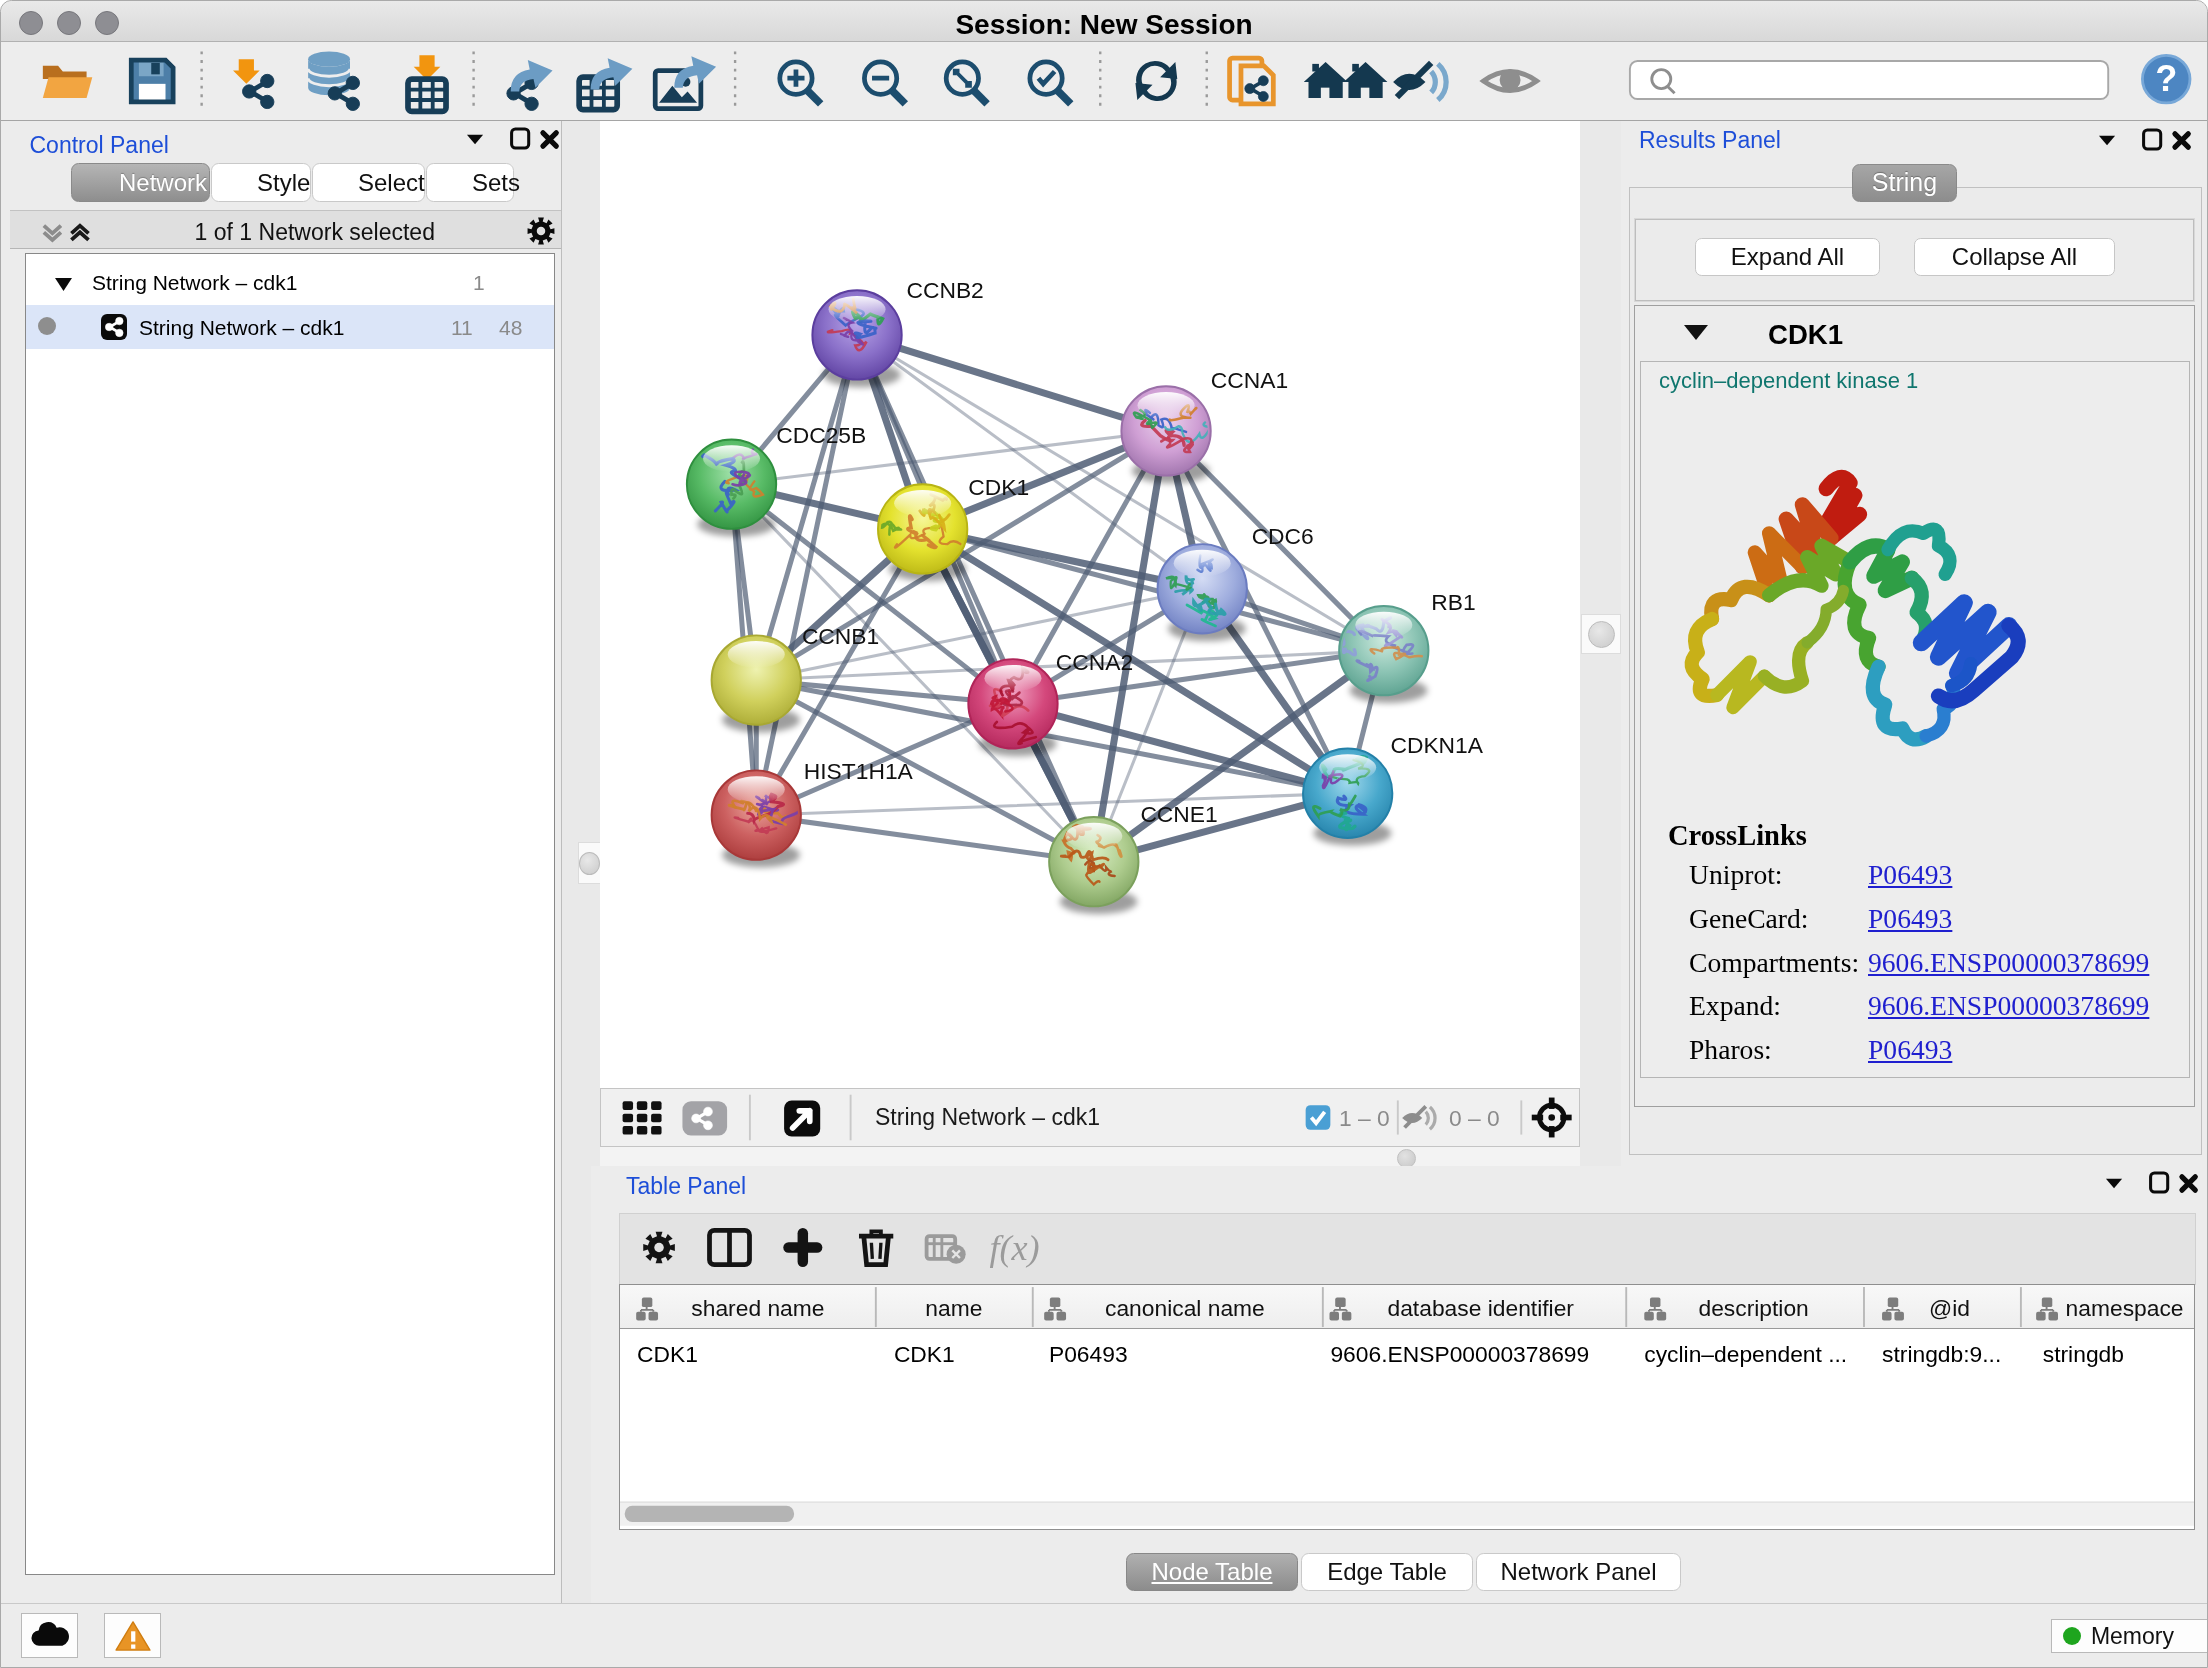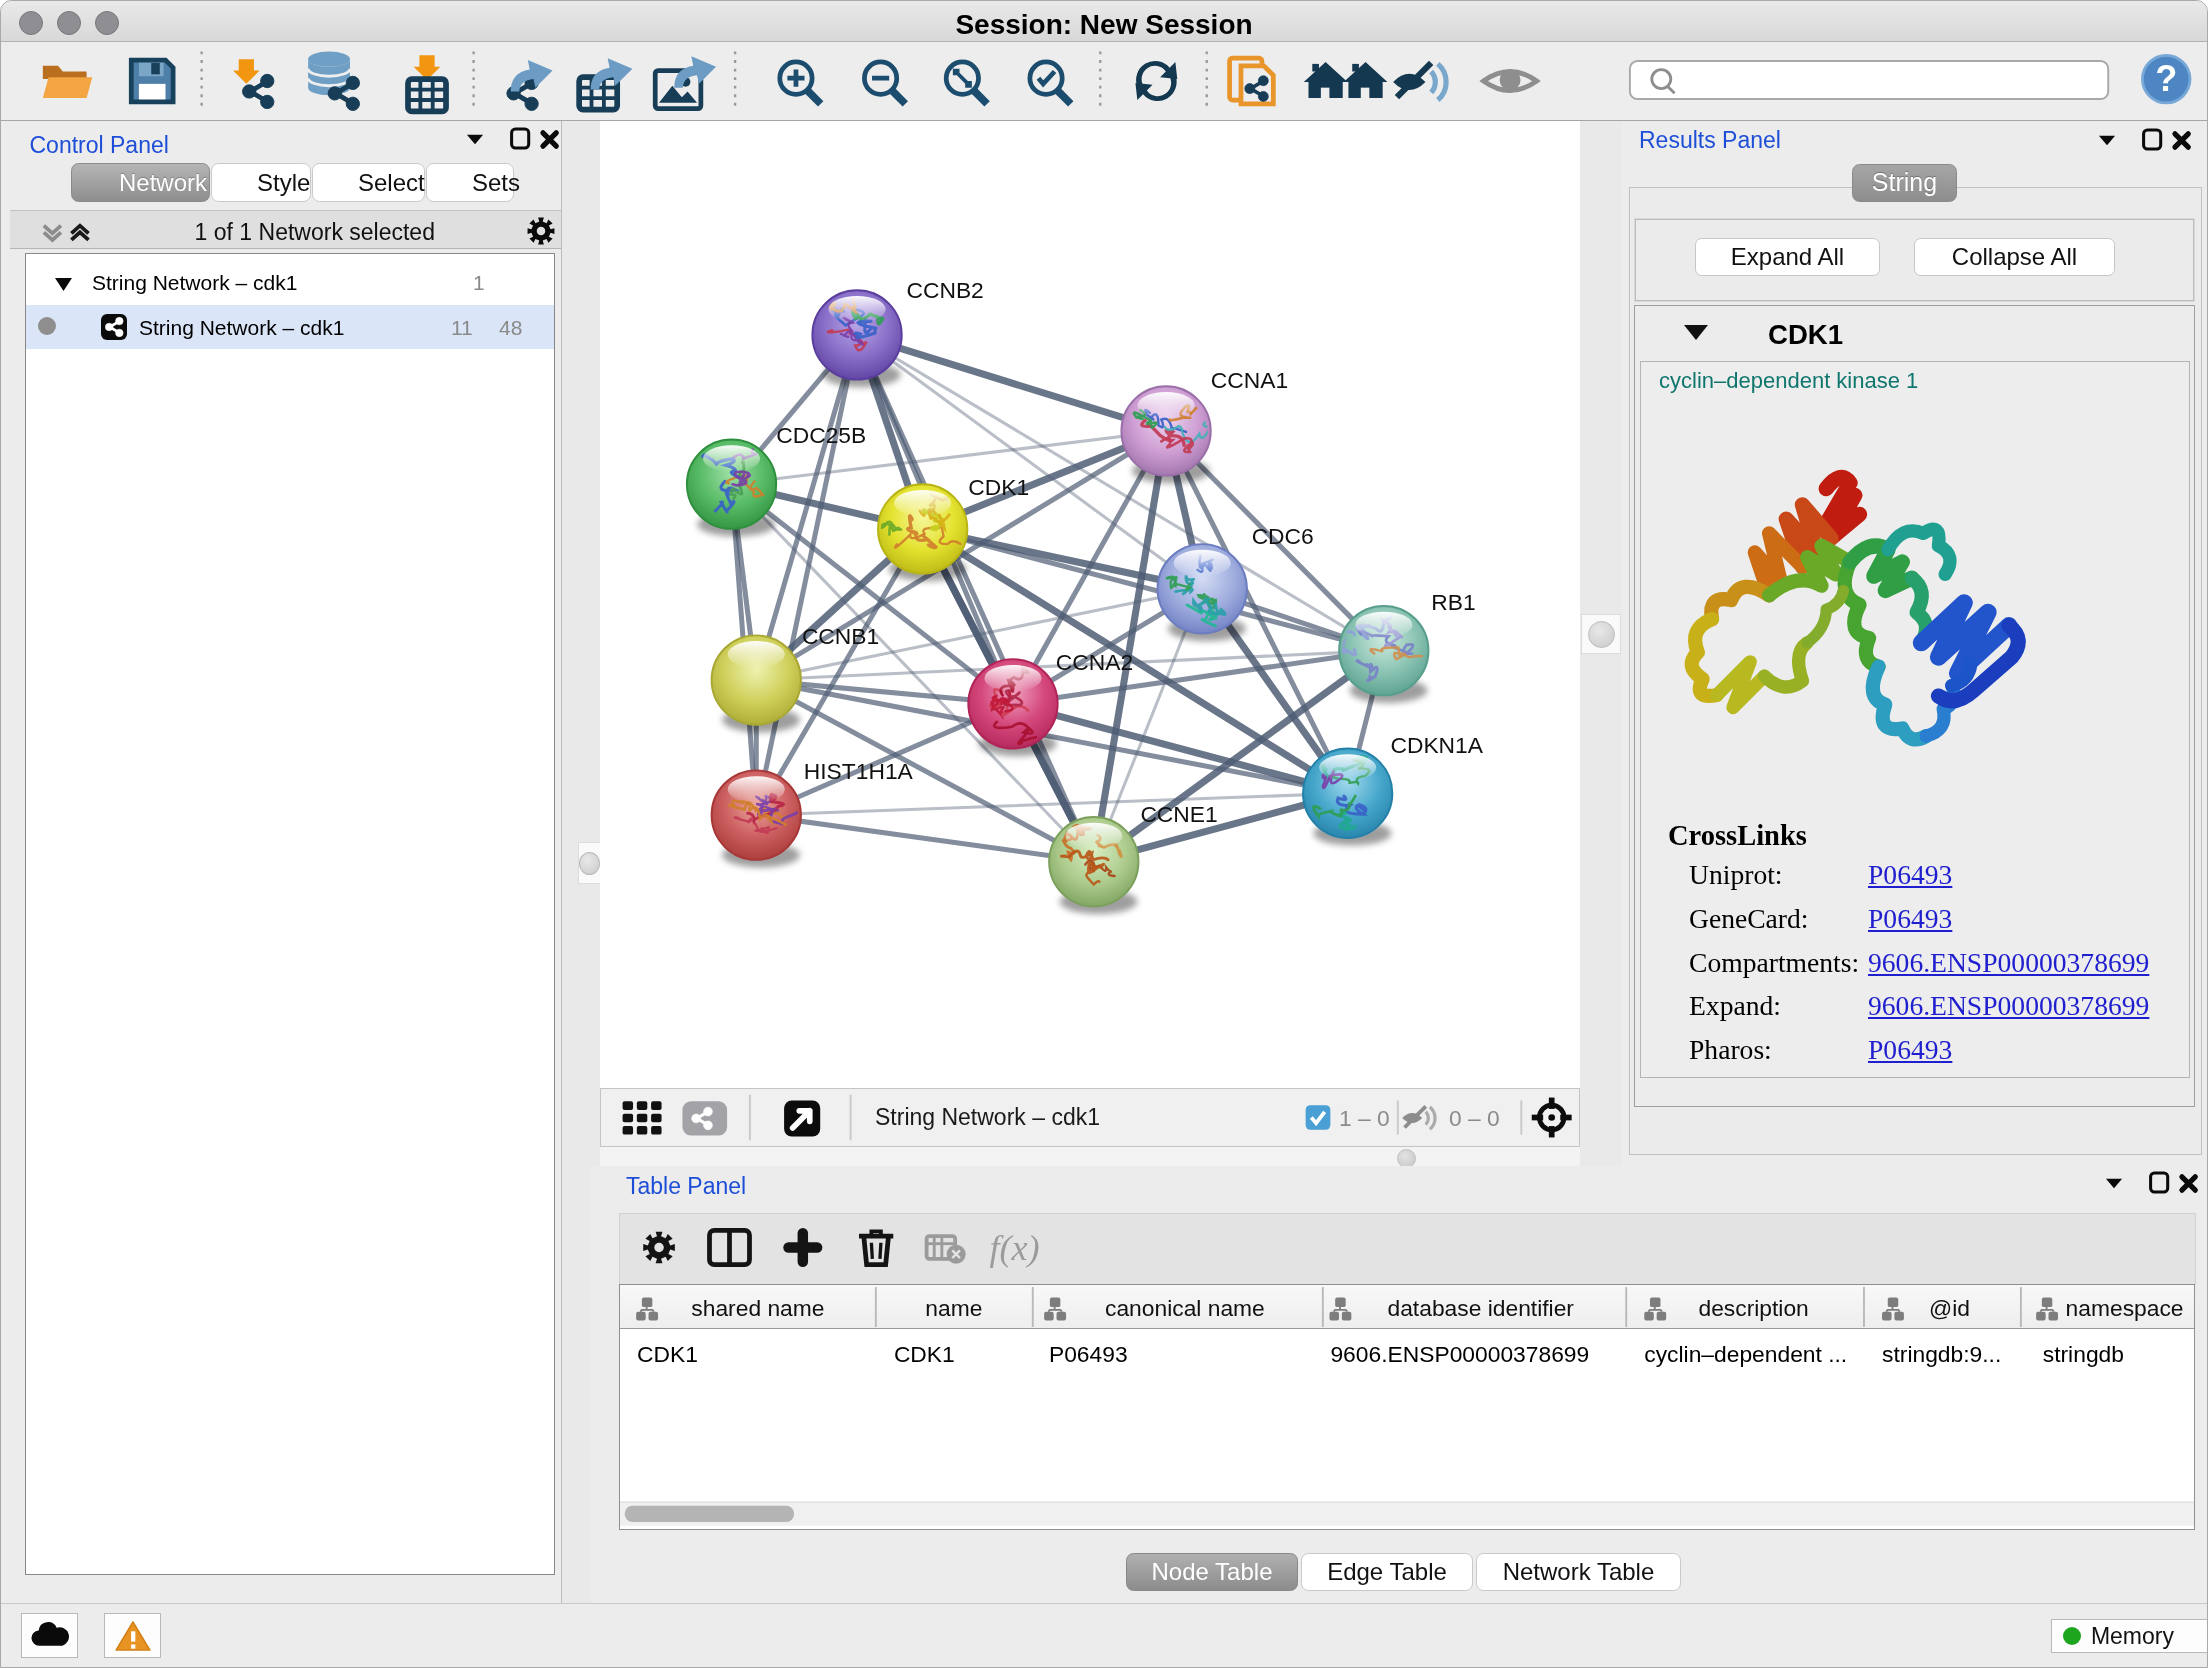--- a/index.html
+++ b/index.html
@@ -34,21 +34,21 @@
 .rbox{position:absolute;left:7.6px;top:66px;width:571px;height:966px;background:#ebebeb;border:1px solid #c0c0c0;}
 .btn{position:absolute;height:38px;background:#fff;border:1px solid #c6c6c6;border-radius:6.7px;font-size:24px;color:#111;text-align:center;line-height:36px;box-sizing:border-box;}
 .serif{font-family:"Liberation Serif",serif;}
 .link{color:#1f1fcf;text-decoration:underline;}
 
 .tpanel{left:590px;top:1165px;width:1619px;height:437px;background:#ececec;}
 .ttool{position:absolute;left:27.6px;top:47px;width:1575px;height:71px;background:#e3e3e3;border:1px solid #d0d0d0;border-bottom:none;}
 .ttable{position:absolute;left:27.6px;top:118px;width:1574px;height:244px;background:#fff;border:1.9px solid #8f8f8f;}
 .thead{position:absolute;left:0;top:0;width:100%;height:44px;background:linear-gradient(#f8f8f8,#eee);border-bottom:1px solid #9a9a9a;box-sizing:border-box;}
 .tabbtn{position:absolute;top:0;height:38px;box-sizing:border-box;border:1px solid #c9c9c9;background:#fff;color:#111;font-size:24px;text-align:center;line-height:36px;border-radius:7.6px;}
-.tabbtn.sel{background:linear-gradient(#b0b0b0,#8c8c8c);color:#fff;border-color:#888;}
+.tabbtn.sel{background:linear-gradient(#b0b0b0,#8c8c8c);color:#fff;border-color:#888;text-decoration:underline;}
 
 .statusbar{left:0;top:1602px;width:2208px;height:67px;background:#ececec;border-top:1.9px solid #c9c9c9;}
 .sbtn{position:absolute;width:57px;height:45px;background:#fdfdfd;border:1px solid #b9b9b9;display:flex;align-items:center;justify-content:center;box-sizing:border-box;}
 </style>
 </head>
 <body>
 <div class="win">
 
   <div class="abs titlebar"></div>
   <div class="abs tl" style="left:18px;"></div>
@@ -764,21 +764,21 @@
           <text x="1327" y="81">stringdb:9...</text>
           <text x="1496" y="81">stringdb</text>
         </g>
         <rect x="0" y="228" width="1655" height="25" fill="#f0f0f0"></rect>
         <line x1="0" y1="228" x2="1655" y2="228" stroke="#d6d6d6" stroke-width="1"></line>
         <rect x="5" y="232" width="178" height="17" rx="8" fill="#b4b4b4"></rect>
       </svg>
     </div>
     <div class="tabbtn sel" style="left:535px;top:387px;width:172px;">Node Table</div>
     <div class="tabbtn" style="left:710px;top:387px;width:172px;">Edge Table</div>
-    <div class="tabbtn" style="left:885px;top:387px;width:205px;">Network Table</div>
+    <div class="tabbtn" style="left:885px;top:387px;width:205px;">Network Panel</div>
   </div>
 
   <div class="abs statusbar"></div>
   <div class="sbtn" style="left:20px;top:1612px;" id="cloudbtn">
     <svg width="40" height="28.5" viewBox="0 0 42 30">
       <path d="M10 26 a8 8 0 0 1 -1 -16 a10 10 0 0 1 19 -3 a8 8 0 0 1 6 19 Z" fill="#0a0a0a"></path>
     </svg>
   </div>
   <div class="sbtn" style="left:103px;top:1612px;" id="warnbtn">
     <svg width="38" height="32" viewBox="0 0 40 34">

